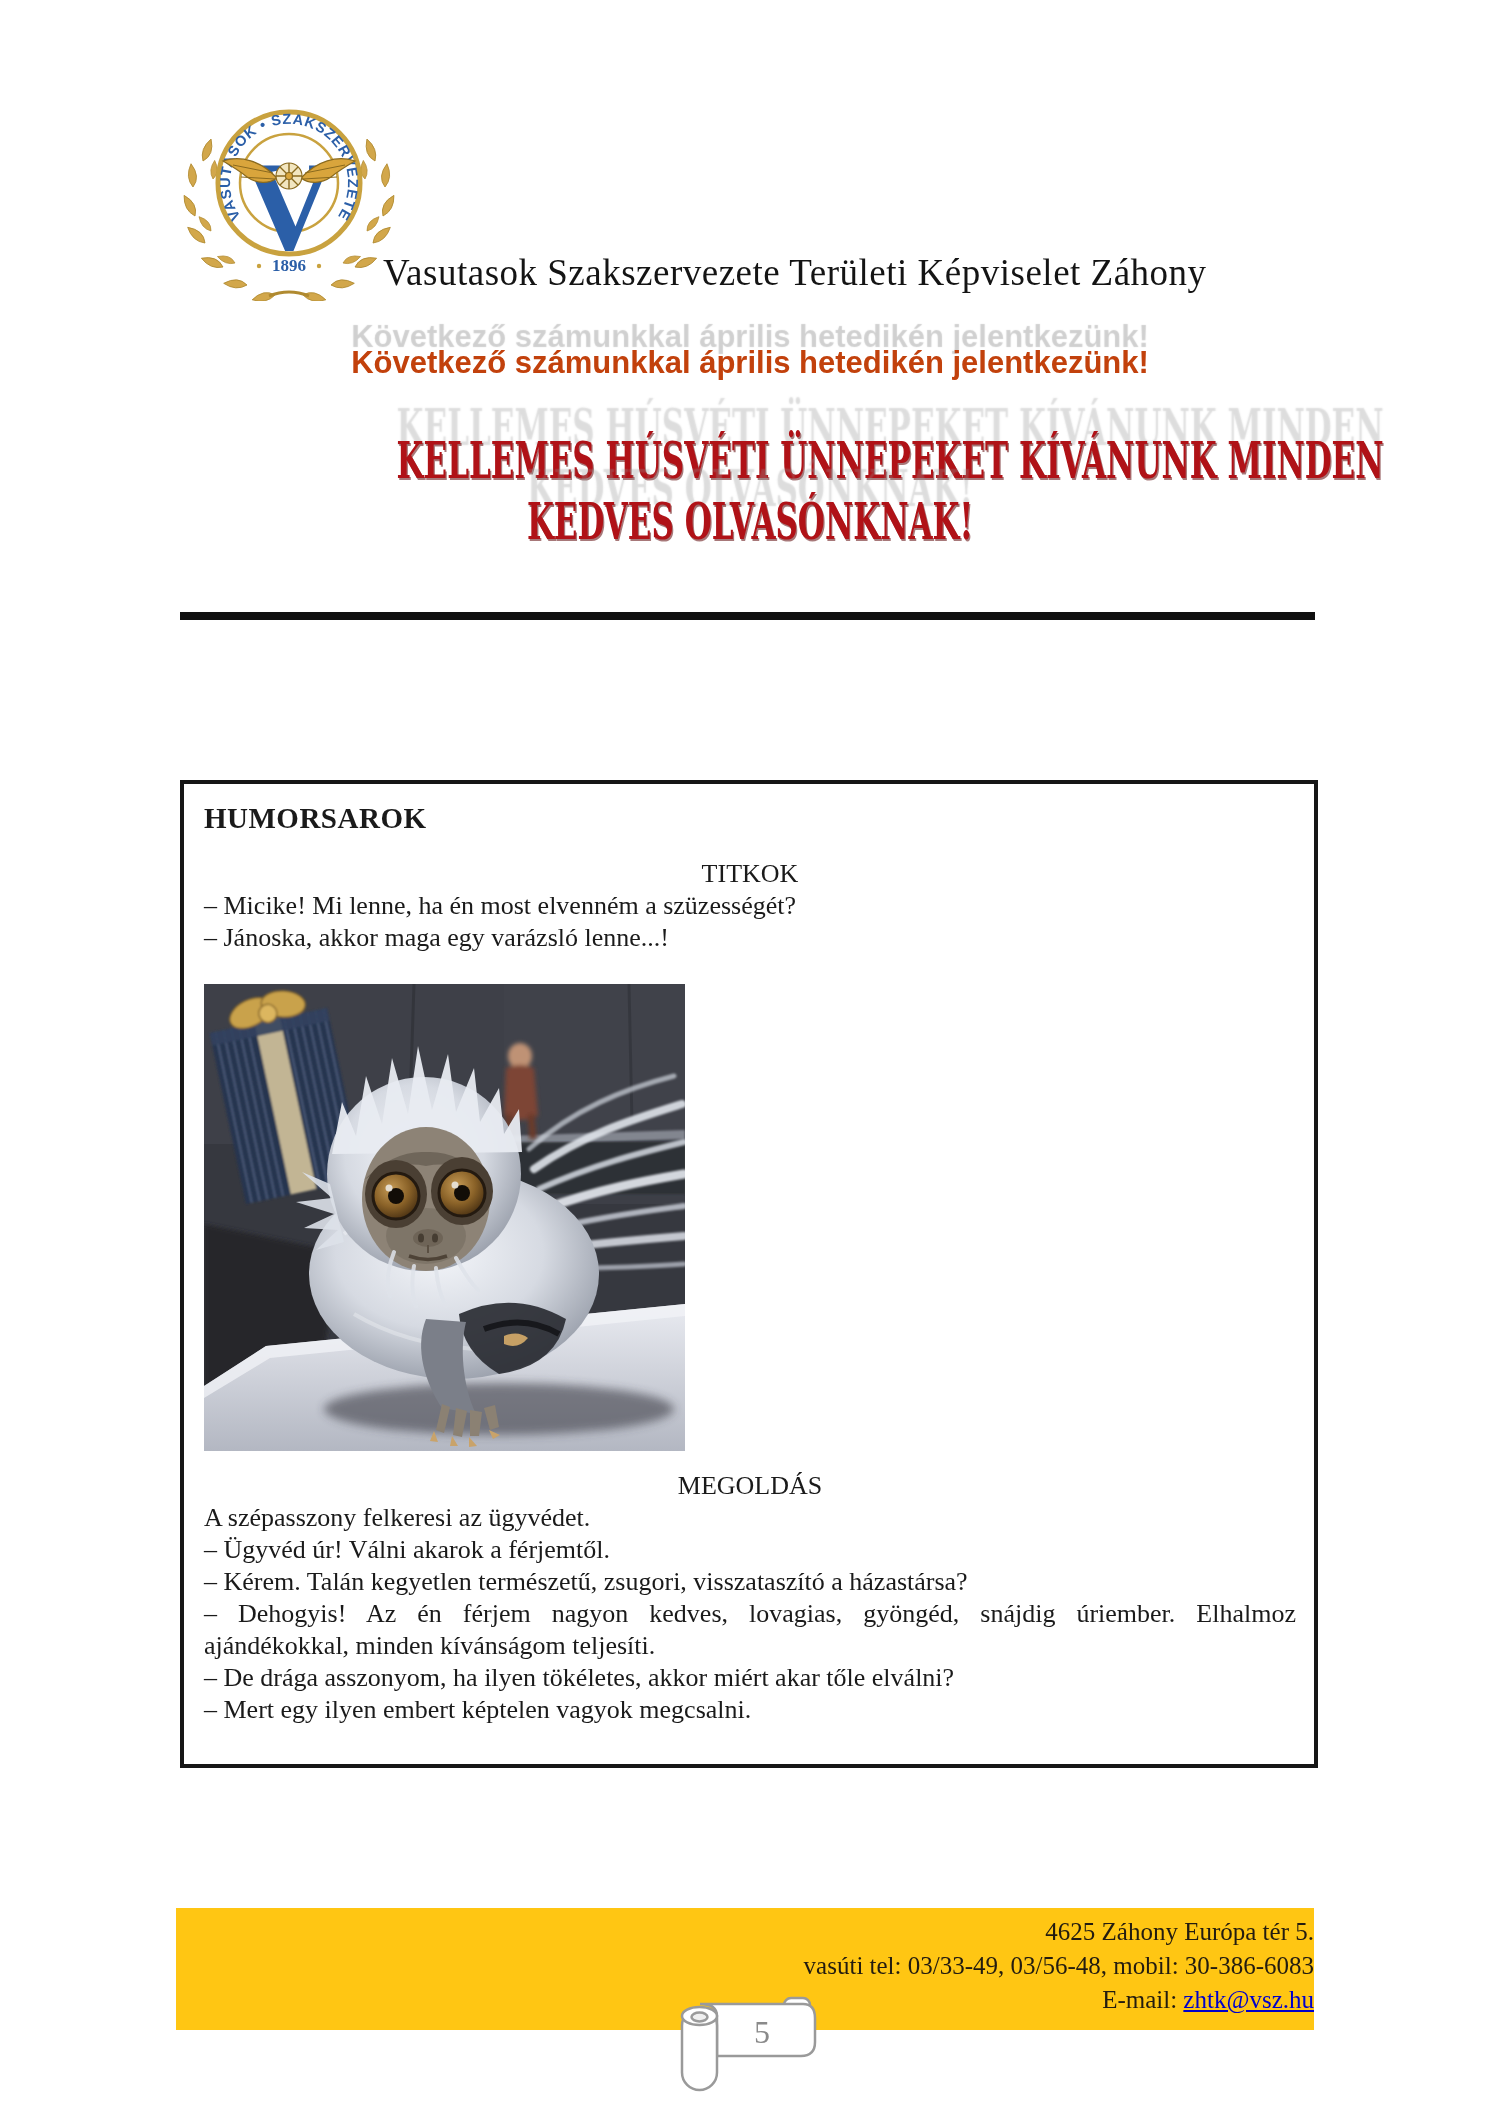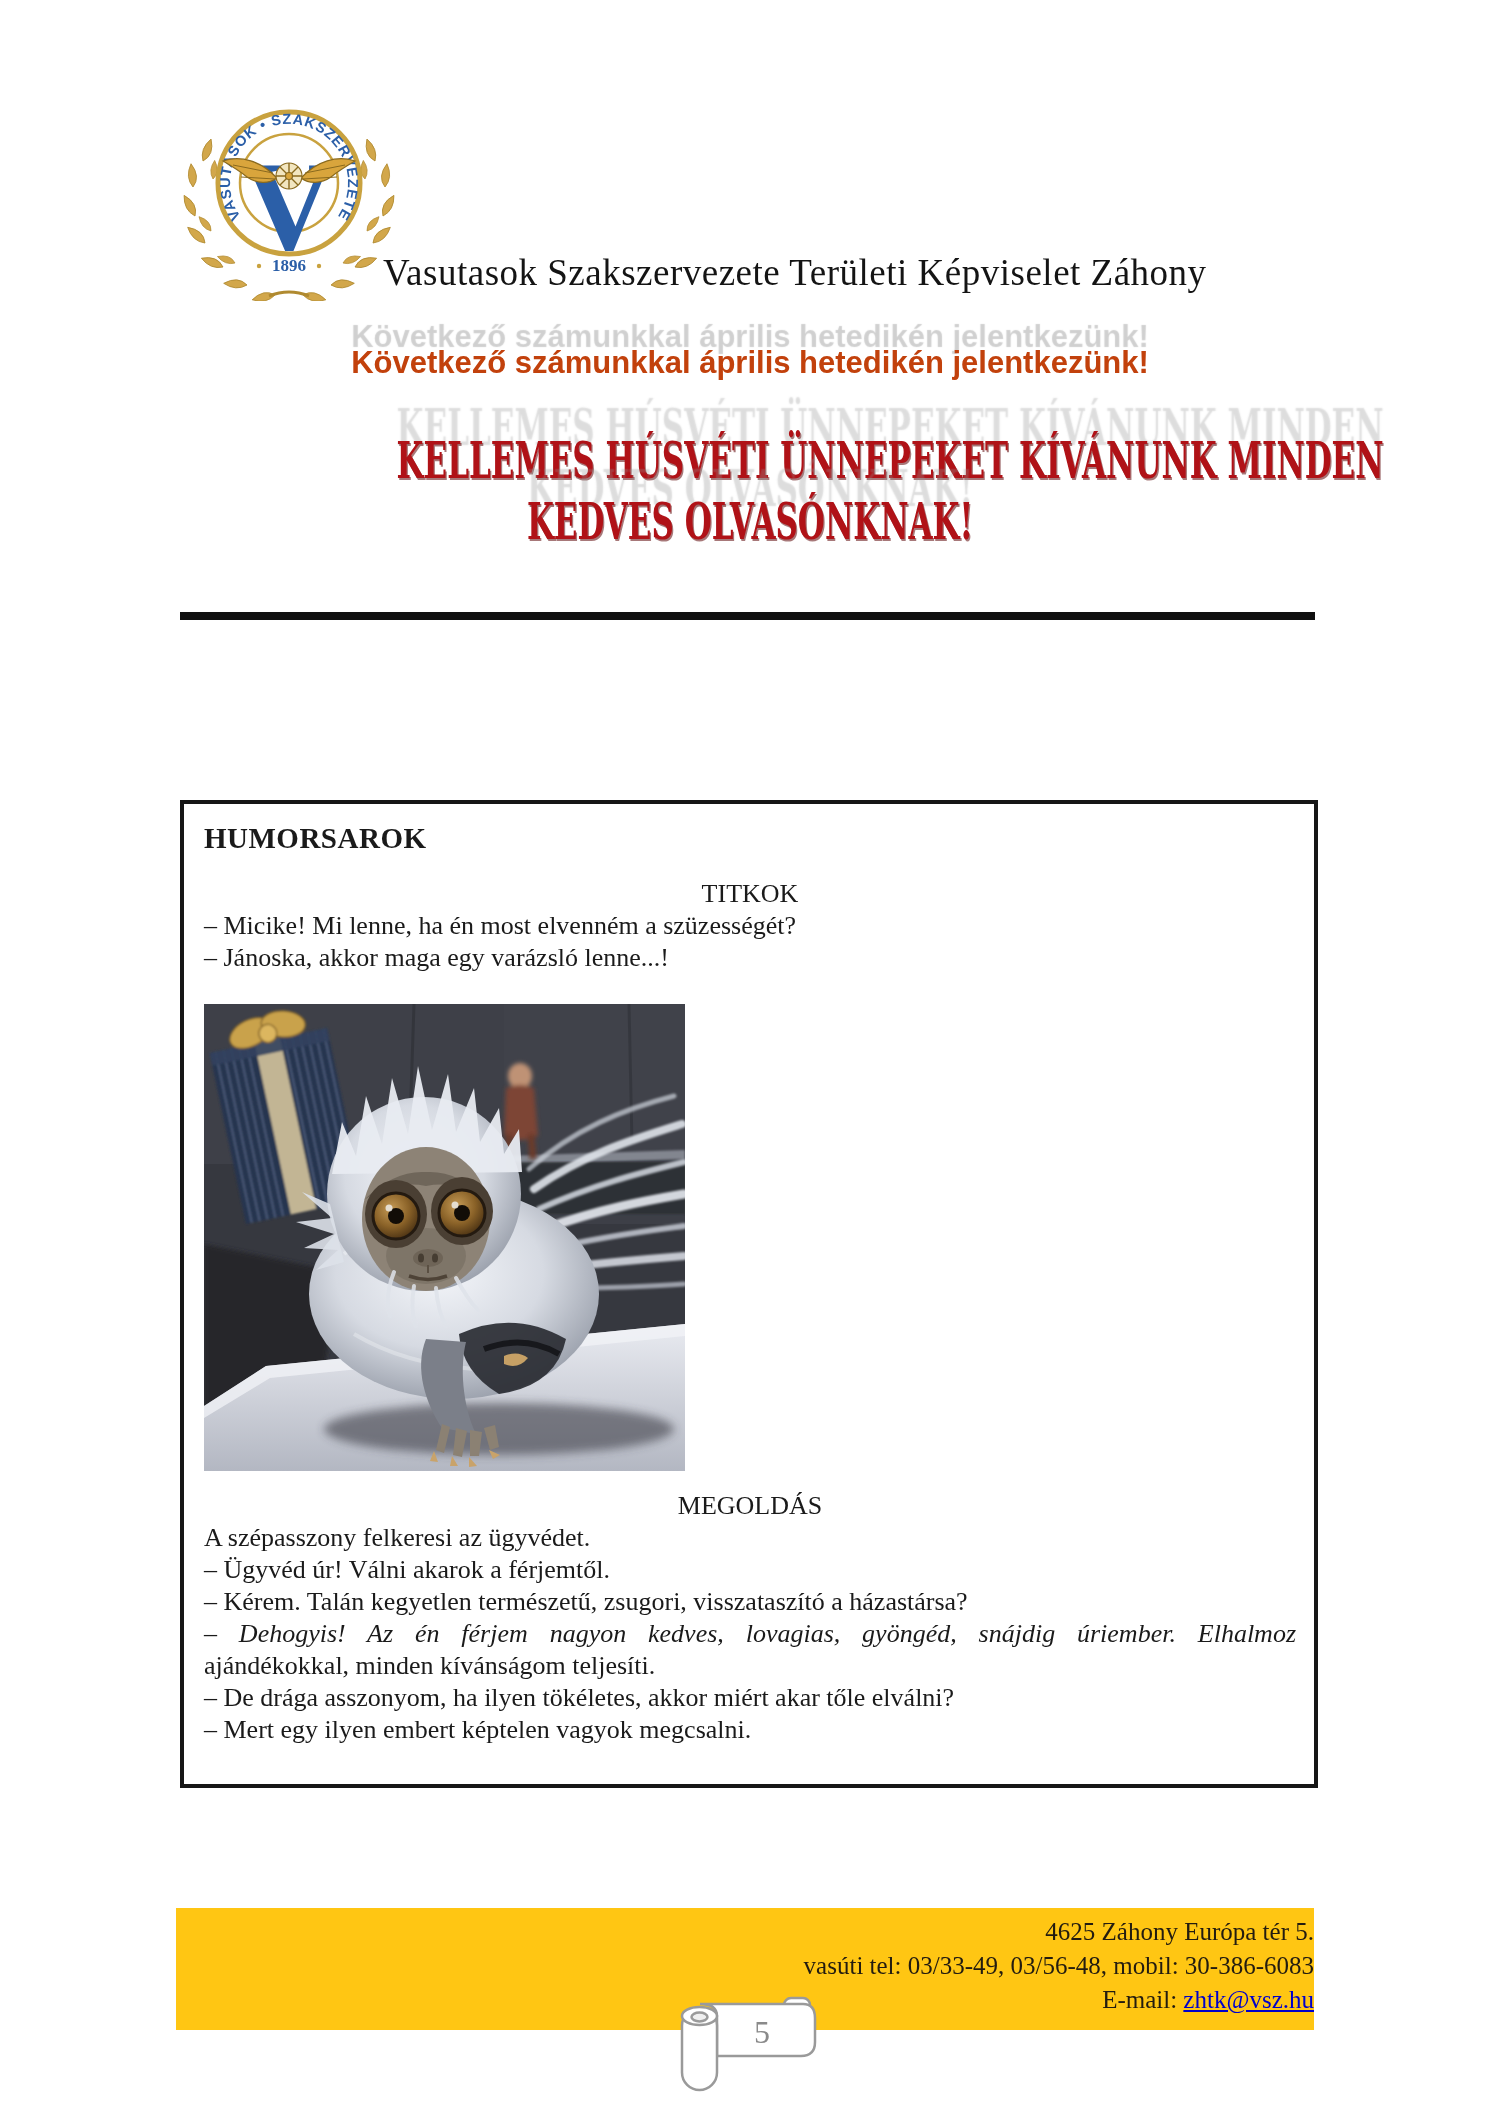--- a/index.html
+++ b/index.html
@@ -21,25 +21,25 @@
   .holiday{position:absolute;left:180px;top:430px;width:1140px;text-align:center;
            font-family:"DejaVu Serif",serif;font-weight:bold;font-size:50px;line-height:61px;
            color:#B01217;white-space:nowrap;
            transform:scaleX(0.62);transform-origin:50% 0;
            text-shadow:2px 2px 0 rgba(95,9,11,0.55), 0 -33px 2px rgba(150,150,150,0.32);}
 
   .rule{position:absolute;left:180px;top:612px;width:1135px;height:8px;background:#101010;border:0;margin:0;}
 
   
   .humor-box{position:absolute;left:180px;top:780px;width:1138px;height:988px;
-             border:4px solid #161616;box-sizing:border-box;padding:16px 18px 0 20px;background:#fff;margin-top:20px;}
+             border:4px solid #161616;box-sizing:border-box;padding:16px 18px 0 20px;background:#fff;}
   .humor-title{margin:0 0 22px 0;font-size:29px;line-height:36px;font-weight:bold;letter-spacing:0.5px;}
   .joke-title{font-size:26px;line-height:32px;text-align:center;}
   .joke-line{font-size:26px;line-height:32px;}
-  .joke-line.justified{text-align:justify;text-align-last:justify;font-style:italic;}
+  .joke-line.justified{text-align:justify;text-align-last:justify;}
   .creature{margin:30px 0 0 0;width:481px;height:467px;}
   .joke2{margin-top:19px;}
 
   
   .footer-bar{position:absolute;left:176px;top:1908px;width:1138px;height:122px;background:#FFC613;
               text-align:right;font-size:25px;line-height:34px;color:#231c10;padding-top:7px;box-sizing:border-box;}
   .footer-bar a{color:#0000CC;text-decoration:underline;}
 
   
   .scroll-pageno{position:absolute;left:660px;top:1996px;width:165px;height:115px;}

